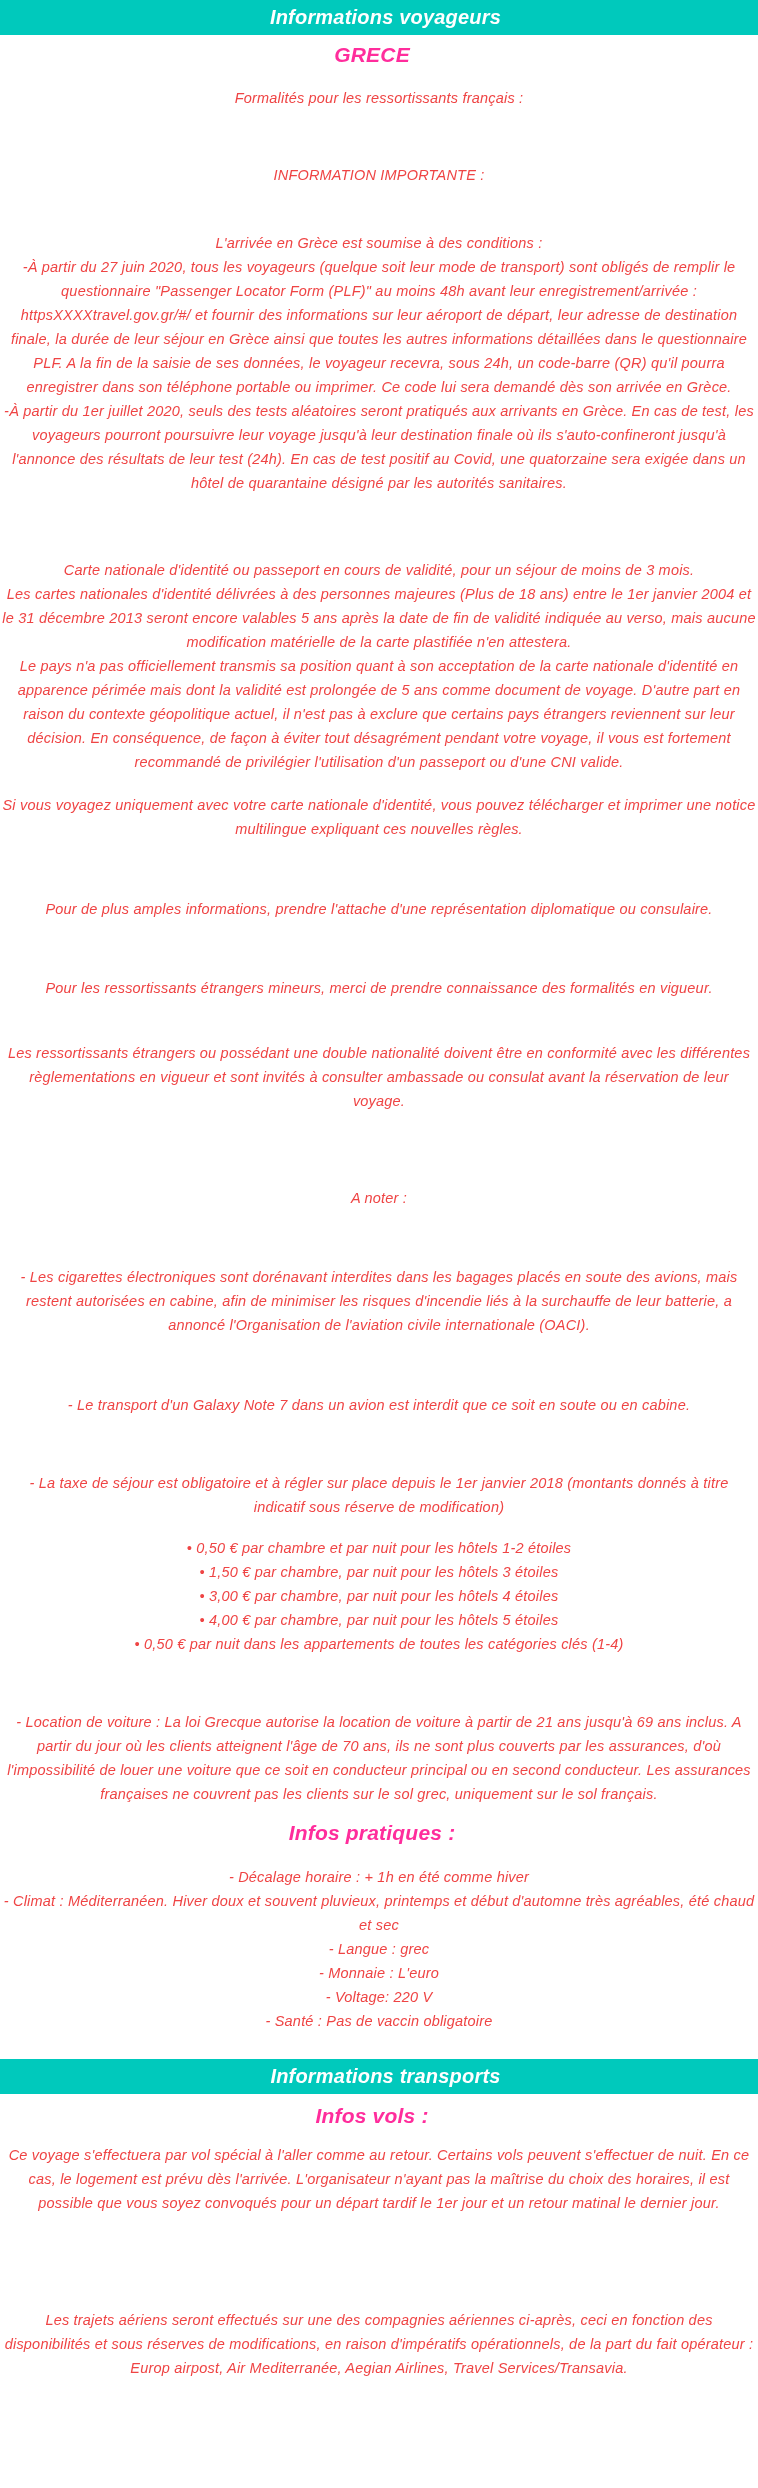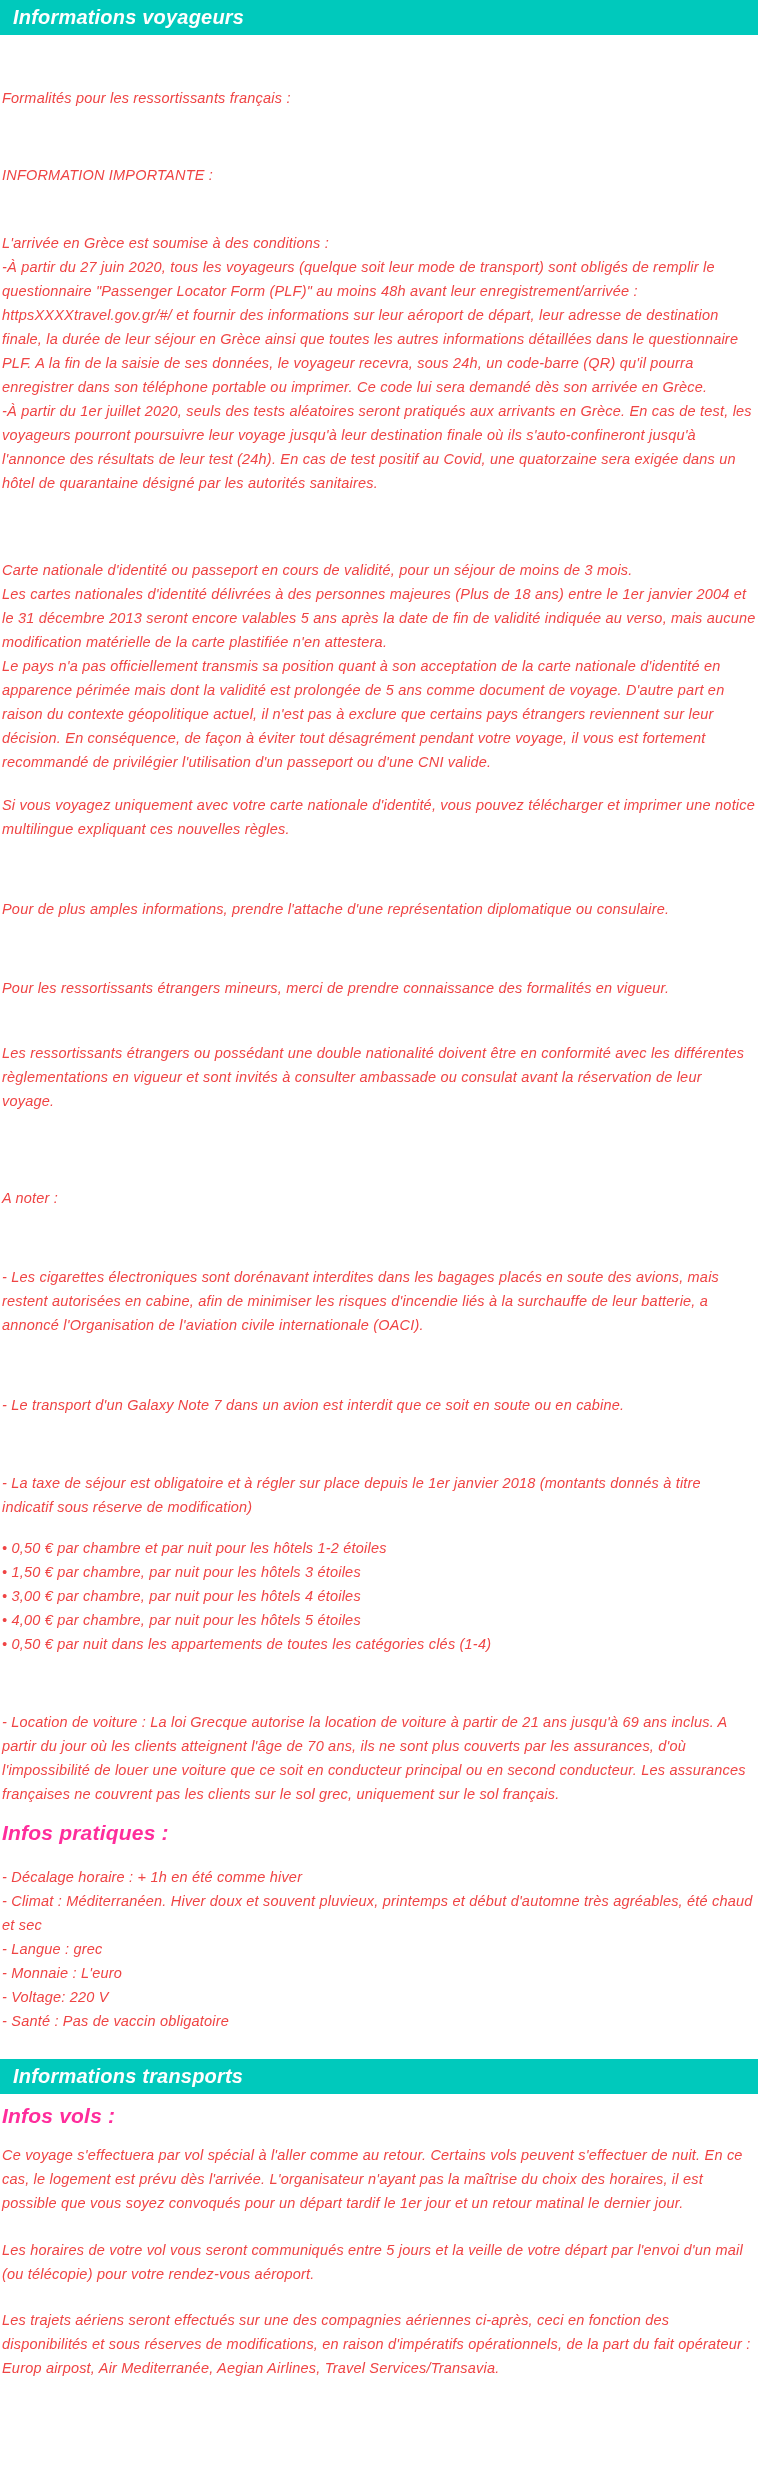--- a/index.html
+++ b/index.html
@@ -3,20 +3,21 @@
 <meta charset="utf-8">
 <style>
   html, body { margin: 0; padding: 0; background: #ffffff; }
   #page {
     position: relative;
     width: 758px;
     height: 2488px;
     background: #ffffff;
     overflow: hidden;
     font-family: "Liberation Sans", sans-serif;
+    text-align: center;
   }
   .banner {
     position: absolute;
     left: 0;
     width: 758px;
     height: 35px;
     background: #00c9bc;
     color: #ffffff;
     font-size: 20px;
     font-weight: bold;
@@ -49,20 +50,21 @@
     white-space: pre-line;
   }
 </style>
 </head>
 <body>
 
 <div id="page">
 
   <div class="banner" style="top:0;">Informations voyageurs</div>
 
+  <div class="heading-pink" style="top:42px;">GRECE</div>
 
   <div class="p" style="top:86px;">Formalités pour les ressortissants français :</div>
 
   <div class="p" style="top:163px;">INFORMATION IMPORTANTE :</div>
 
   <div class="p" style="top:231px;">L'arrivée en Grèce est soumise à des conditions :
 -À partir du 27 juin 2020, tous les voyageurs (quelque soit leur mode de transport) sont obligés de remplir le questionnaire "Passenger Locator Form (PLF)" au moins 48h avant leur enregistrement/arrivée : httpsXXXXtravel.gov.gr/#/ et fournir des informations sur leur aéroport de départ, leur adresse de destination finale, la durée de leur séjour en Grèce ainsi que toutes les autres informations détaillées dans le questionnaire PLF. A la fin de la saisie de ses données, le voyageur recevra, sous 24h, un code-barre (QR) qu'il pourra enregistrer dans son téléphone portable ou imprimer. Ce code lui sera demandé dès son arrivée en Grèce.
 -À partir du 1er juillet 2020, seuls des tests aléatoires seront pratiqués aux arrivants en Grèce. En cas de test, les voyageurs pourront poursuivre leur voyage jusqu'à leur destination finale où ils s'auto-confineront jusqu'à l'annonce des résultats de leur test (24h). En cas de test positif au Covid, une quatorzaine sera exigée dans un hôtel de quarantaine désigné par les autorités sanitaires.</div>
 
   <div class="p" style="top:558px;">Carte nationale d'identité ou passeport en cours de validité, pour un séjour de moins de 3 mois.
@@ -101,18 +103,17 @@
 - Monnaie : L'euro
 - Voltage: 220 V
 - Santé : Pas de vaccin obligatoire</div>
 
   <div class="banner" style="top:2059px;">Informations transports</div>
 
   <div class="heading-pink" style="top:2103px;">Infos vols :</div>
 
   <div class="p" style="top:2143px;">Ce voyage s'effectuera par vol spécial à l'aller comme au retour. Certains vols peuvent s'effectuer de nuit. En ce cas, le logement est prévu dès l'arrivée. L'organisateur n'ayant pas la maîtrise du choix des horaires, il est possible que vous soyez convoqués pour un départ tardif le 1er jour et un retour matinal le dernier jour.</div>
 
-  <div class="p" style="top:2238px;">Les horaires de votre vol vous seront communiqués entre 5 jours et la veille de votre départ par l'envoi d'un mail (ou télécopie) pour votre rendez-vous aéroport.</div>
 
   <div class="p" style="top:2308px;">Les trajets aériens seront effectués sur une des compagnies aériennes ci-après, ceci en fonction des disponibilités et sous réserves de modifications, en raison d'impératifs opérationnels, de la part du fait opérateur : Europ airpost, Air Mediterranée, Aegian Airlines, Travel Services/Transavia.</div>
 
 
 </div>
 
 </body></html>

